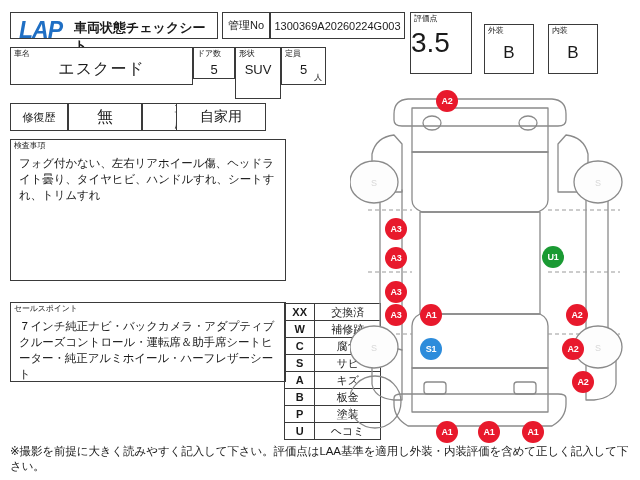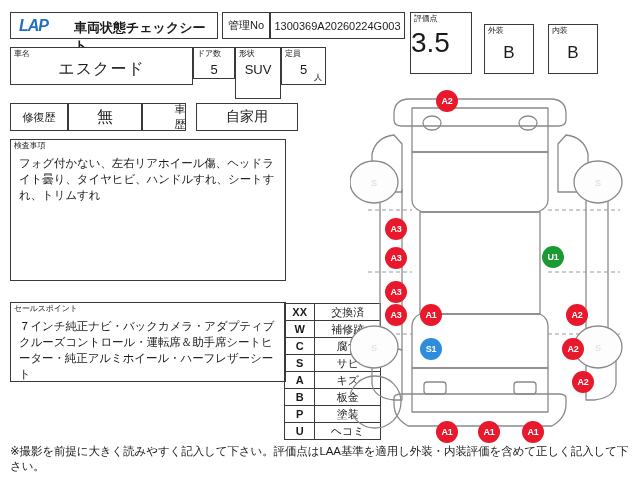--- a/index.html
+++ b/index.html
@@ -44,21 +44,21 @@
     justify-content: center;
   }
 
   
   #title-box {
     left: 10px; top: 12px; width: 208px; height: 27px;
   }
   #lap-logo {
     position: absolute;
     left: 8px; top: 4px;
-    font-size: 16px;
+    font-size: 23px;
     font-weight: bold;
     font-style: italic;
     color: #1f6fc4;
     letter-spacing: -1px;
     font-family: "Liberation Sans", sans-serif;
   }
   #title-text {
     position: absolute;
     left: 63px; top: 6px;
     font-size: 13px;
@@ -114,21 +114,21 @@
     position: absolute; right: 3px; bottom: 1px; font-size: 8px;
   }
 
   
   #repair-label-box { left: 10px; top: 103px; width: 58px; height: 28px; text-align: right; }
   #repair-label-box .ctr { font-size: 11px; }
   #repair-value-box { left: 68px; top: 103px; width: 74px; height: 28px; }
   #repair-value-box .ctr { font-size: 16px; }
   #usage-label-box { left: 142px; top: 103px; width: 44px; height: 28px; }
   #usage-label-box .ctr { font-size: 11px; margin-left: 32px; }
-  #usage-value-box { left: 196px; top: 103px; width: 102px; height: 28px; }
+  #usage-value-box { left: 176px; top: 103px; width: 90px; height: 28px; }
   #usage-value-box .ctr { font-size: 14px; }
 
   
   #inspection-box { left: 10px; top: 139px; width: 276px; height: 142px; }
   #sales-box { left: 10px; top: 302px; width: 276px; height: 80px; }
   .note-body {
     position: absolute;
     left: 8px; right: 6px; top: 15px;
     font-size: 11.5px;
     line-height: 16px;

